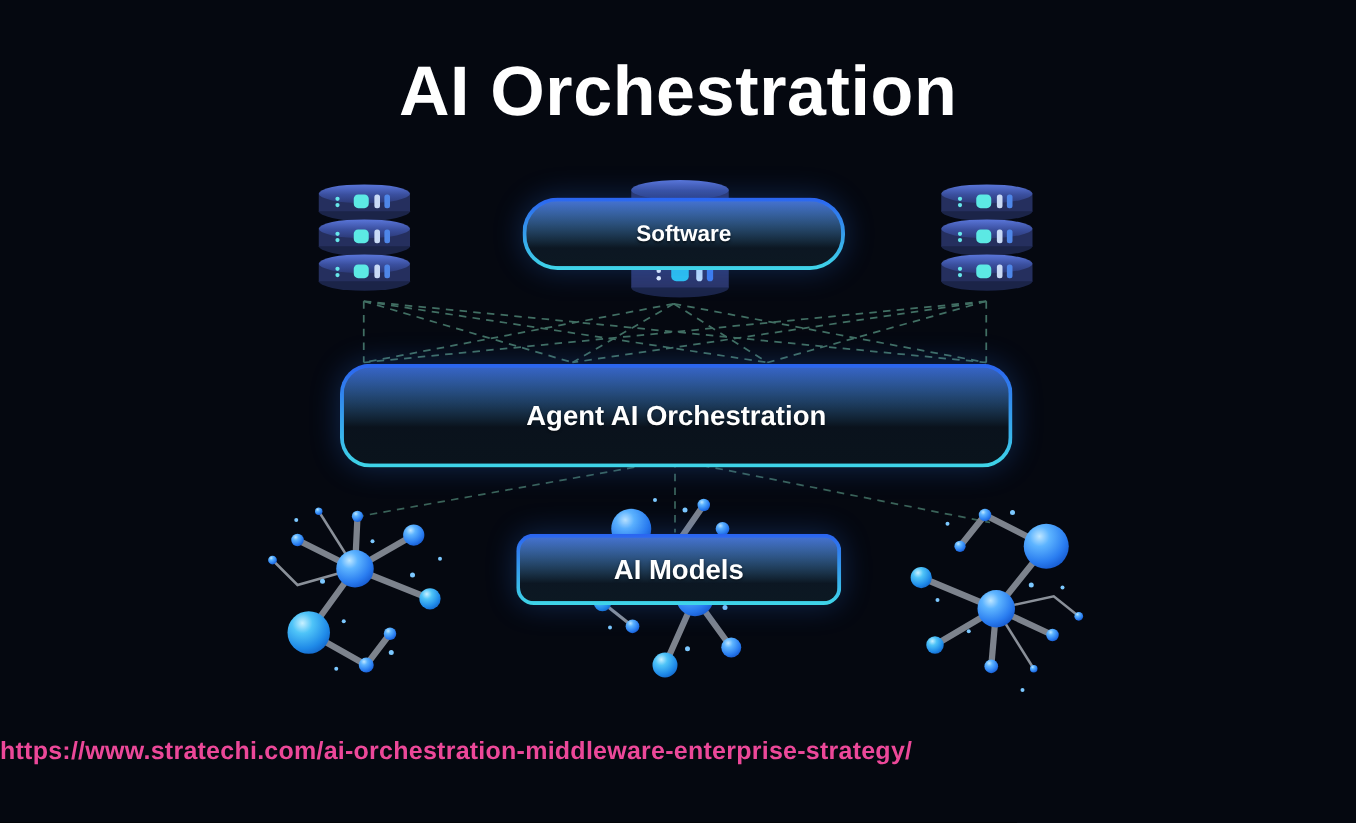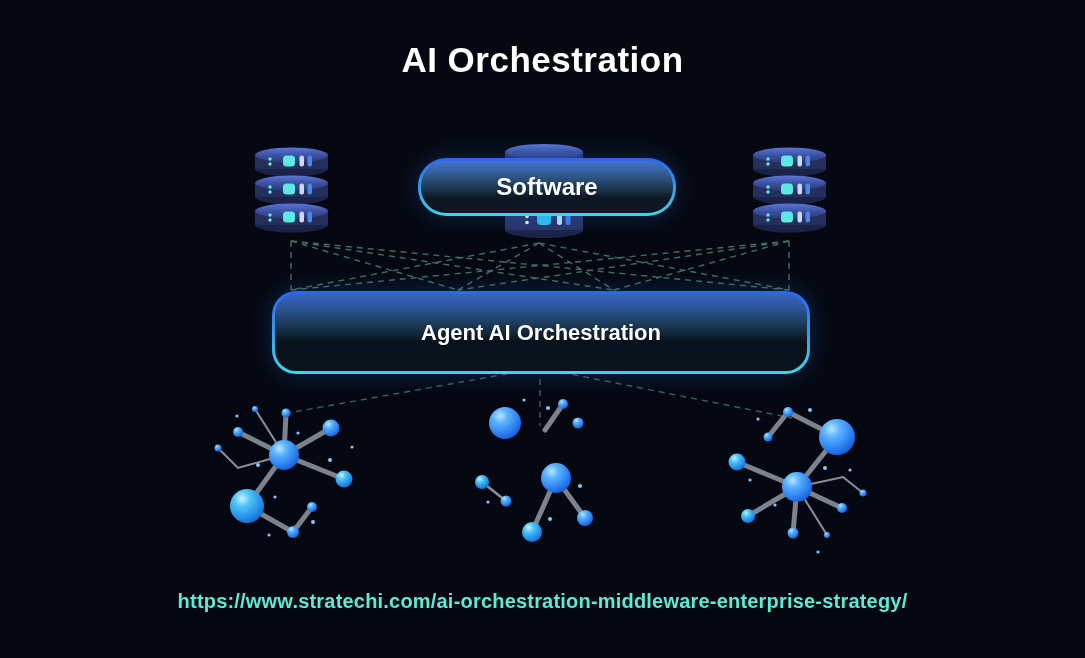--- a/index.html
+++ b/index.html
@@ -3,42 +3,42 @@
 <meta charset="utf-8">
 <style>
   html,body{margin:0;padding:0;background:#000;}
   .stage{
     position:relative;width:1085px;height:658px;overflow:hidden;
     background:#050810;
     font-family:"Liberation Sans",sans-serif;
   }
   .page-title{
     position:absolute;top:40px;left:0;width:100%;margin:0;
-    text-align:center;color:#ffffff;font-size:35px;font-weight:700;
+    text-align:center;color:#ffffff;font-size:56px;font-weight:700;
     letter-spacing:.5px;
   }
   svg.art{position:absolute;left:0;top:0;}
   .node-box{
     position:absolute;display:flex;align-items:center;justify-content:center;
     border:3px solid transparent;color:#fff;font-weight:700;
     background:
       linear-gradient(180deg, rgba(104,124,158,.40), rgba(9,13,22,.94) 72%) padding-box,
       linear-gradient(180deg, #2b64f0 0%, #3fd6e8 100%) border-box;
     box-shadow:0 0 24px rgba(45,120,240,.28);
     text-shadow:0 1px 2px rgba(0,0,0,.55);
   }
-  .node-software{left:418px;top:158px;width:252px;height:52px;border-radius:28px;font-size:24px;}
+  .node-software{left:418px;top:158px;width:252px;height:52px;border-radius:28px;font-size:18px;}
   .node-orchestration{left:272px;top:291px;width:532px;height:77px;border-radius:24px;font-size:22px;
     background:
       linear-gradient(180deg, rgba(74,90,116,.34), rgba(8,12,20,.96) 62%) padding-box,
       linear-gradient(180deg, #2b64f0 0%, #3fd6e8 100%) border-box;}
   .node-aimodels{left:413px;top:427px;width:254px;height:51px;border-radius:14px;font-size:22px;}
   .footer-url{
-    position:absolute;top:590px;left:0;width:100%;text-align:center;
-    color:#5eead4;font-size:20px;font-weight:700;letter-spacing:.2px;
+    position:absolute;top:590px;left:0;width:100%;
+    color:#ec4899;font-size:20px;font-weight:700;letter-spacing:.2px;
   }
 </style>
 </head>
 <body>
 
 <div class="stage">
 
   <h1 class="page-title">AI Orchestration</h1>
 
   <svg class="art" width="1085" height="658" viewBox="0 0 1085 658">
@@ -220,16 +220,19 @@
   </svg>
 
   <div class="node-box node-software">
     <span>Software</span>
   </div>
 
   <div class="node-box node-orchestration">
     <span>Agent AI Orchestration</span>
   </div>
 
+  <div class="node-box node-aimodels">
+    <span>AI Models</span>
+  </div>
 
   <div class="footer-url">https://www.stratechi.com/ai-orchestration-middleware-enterprise-strategy/</div>
 
 </div>
 
 </body></html>

